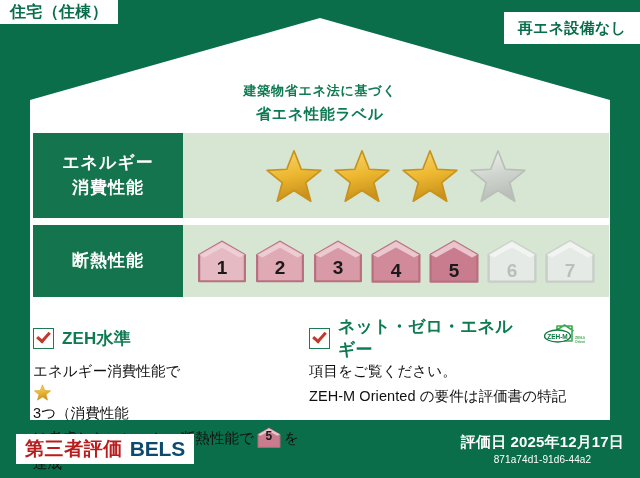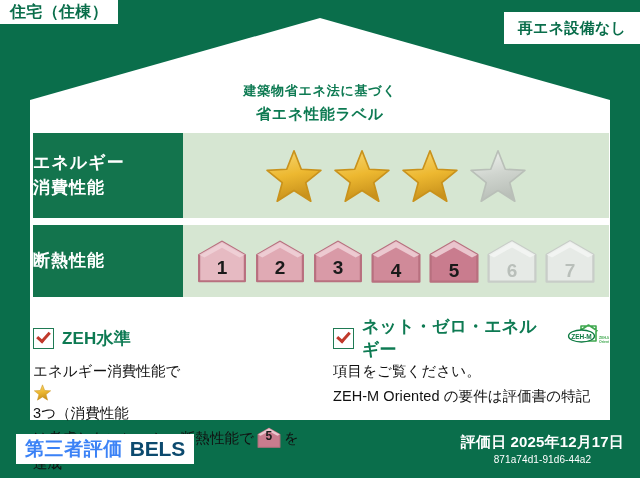--- a/index.html
+++ b/index.html
@@ -42,21 +42,21 @@
   .title-block{position:absolute;left:0;right:0;top:58px;text-align:center;color:#0d7a52;margin-top:24px;}
   .title-sub{font-size:13px;font-weight:bold;letter-spacing:.06em;}
   .title-main{font-size:15px;font-weight:bold;letter-spacing:.05em;margin-top:5px;}
 
   
   .perf-table{position:absolute;left:33px;top:133px;width:576px;}
   .perf-row{display:flex;align-items:stretch;height:85px;}
   .perf-row.insul{height:72px;margin-top:7px;}
   .perf-head{
     width:150px;background:#13744d;color:#ffffff;
-    display:flex;flex-direction:column;justify-content:center;
+    display:flex;flex-direction:column;align-items:center;justify-content:center;
     font-size:17px;font-weight:bold;line-height:1.45;letter-spacing:.06em;
   }
   .perf-body{
     flex:1;background:#d6e6d2;
     display:flex;align-items:center;justify-content:center;gap:12px;
   }
   .perf-row.insul .perf-body{gap:4px;}
 
   
   .star{width:56px;height:54px;display:block;}
@@ -67,21 +67,21 @@
   .hbadge.tall{height:50px;}
   .hbadge .num{
     position:absolute;left:0;right:0;bottom:4px;text-align:center;
     font-size:19px;font-weight:bold;color:#1a1a1a;
   }
   .hbadge.off .num{color:#b9bfba;}
   .hbadge.inline{width:26px;height:21px;display:inline-block;vertical-align:-5px;margin:0 2px;}
   .hbadge.inline .num{font-size:12px;bottom:1px;}
 
   
-  .criteria{position:absolute;left:33px;top:326px;width:576px;display:flex;gap:24px;}
+  .criteria{position:absolute;left:33px;top:326px;width:576px;display:flex;}
   .crit-col{width:276px;}
   .crit-head{display:flex;align-items:center;gap:8px;height:24px;}
   .chk{
     width:19px;height:19px;border:1.6px solid #1f7a54;background:#fff;
     position:relative;flex:0 0 auto;
   }
   .chk::after{
     content:"";position:absolute;left:3px;top:3px;width:10px;height:5px;
     border-left:3px solid #c0392b;border-bottom:3px solid #c0392b;
     transform:rotate(-48deg);
@@ -94,21 +94,21 @@
 
   
   .bottom-bar{
     position:absolute;left:0;right:0;bottom:0;height:58px;
     display:flex;align-items:center;color:#ffffff;
   }
   .bels-chip{
     margin-left:16px;background:#ffffff;height:30px;
     display:flex;align-items:center;gap:7px;padding:0 9px;
   }
-  .bels-jp{color:#3b82f6;font-size:19px;font-weight:bold;letter-spacing:.03em;}
+  .bels-jp{color:#b91c1c;font-size:19px;font-weight:bold;letter-spacing:.03em;}
   .bels-en{color:#0c4a6e;font-size:21px;font-weight:bold;letter-spacing:-.01em;}
   .bldg-name{margin-left:16px;font-size:15px;letter-spacing:.01em;}
   .eval{margin-left:auto;margin-right:16px;text-align:center;}
   .eval-date{font-size:15px;font-weight:bold;letter-spacing:.01em;}
   .eval-id{font-size:10px;margin-top:2px;letter-spacing:.01em;}
 </style>
 </head>
 <body>
 
 <div id="label-root">

